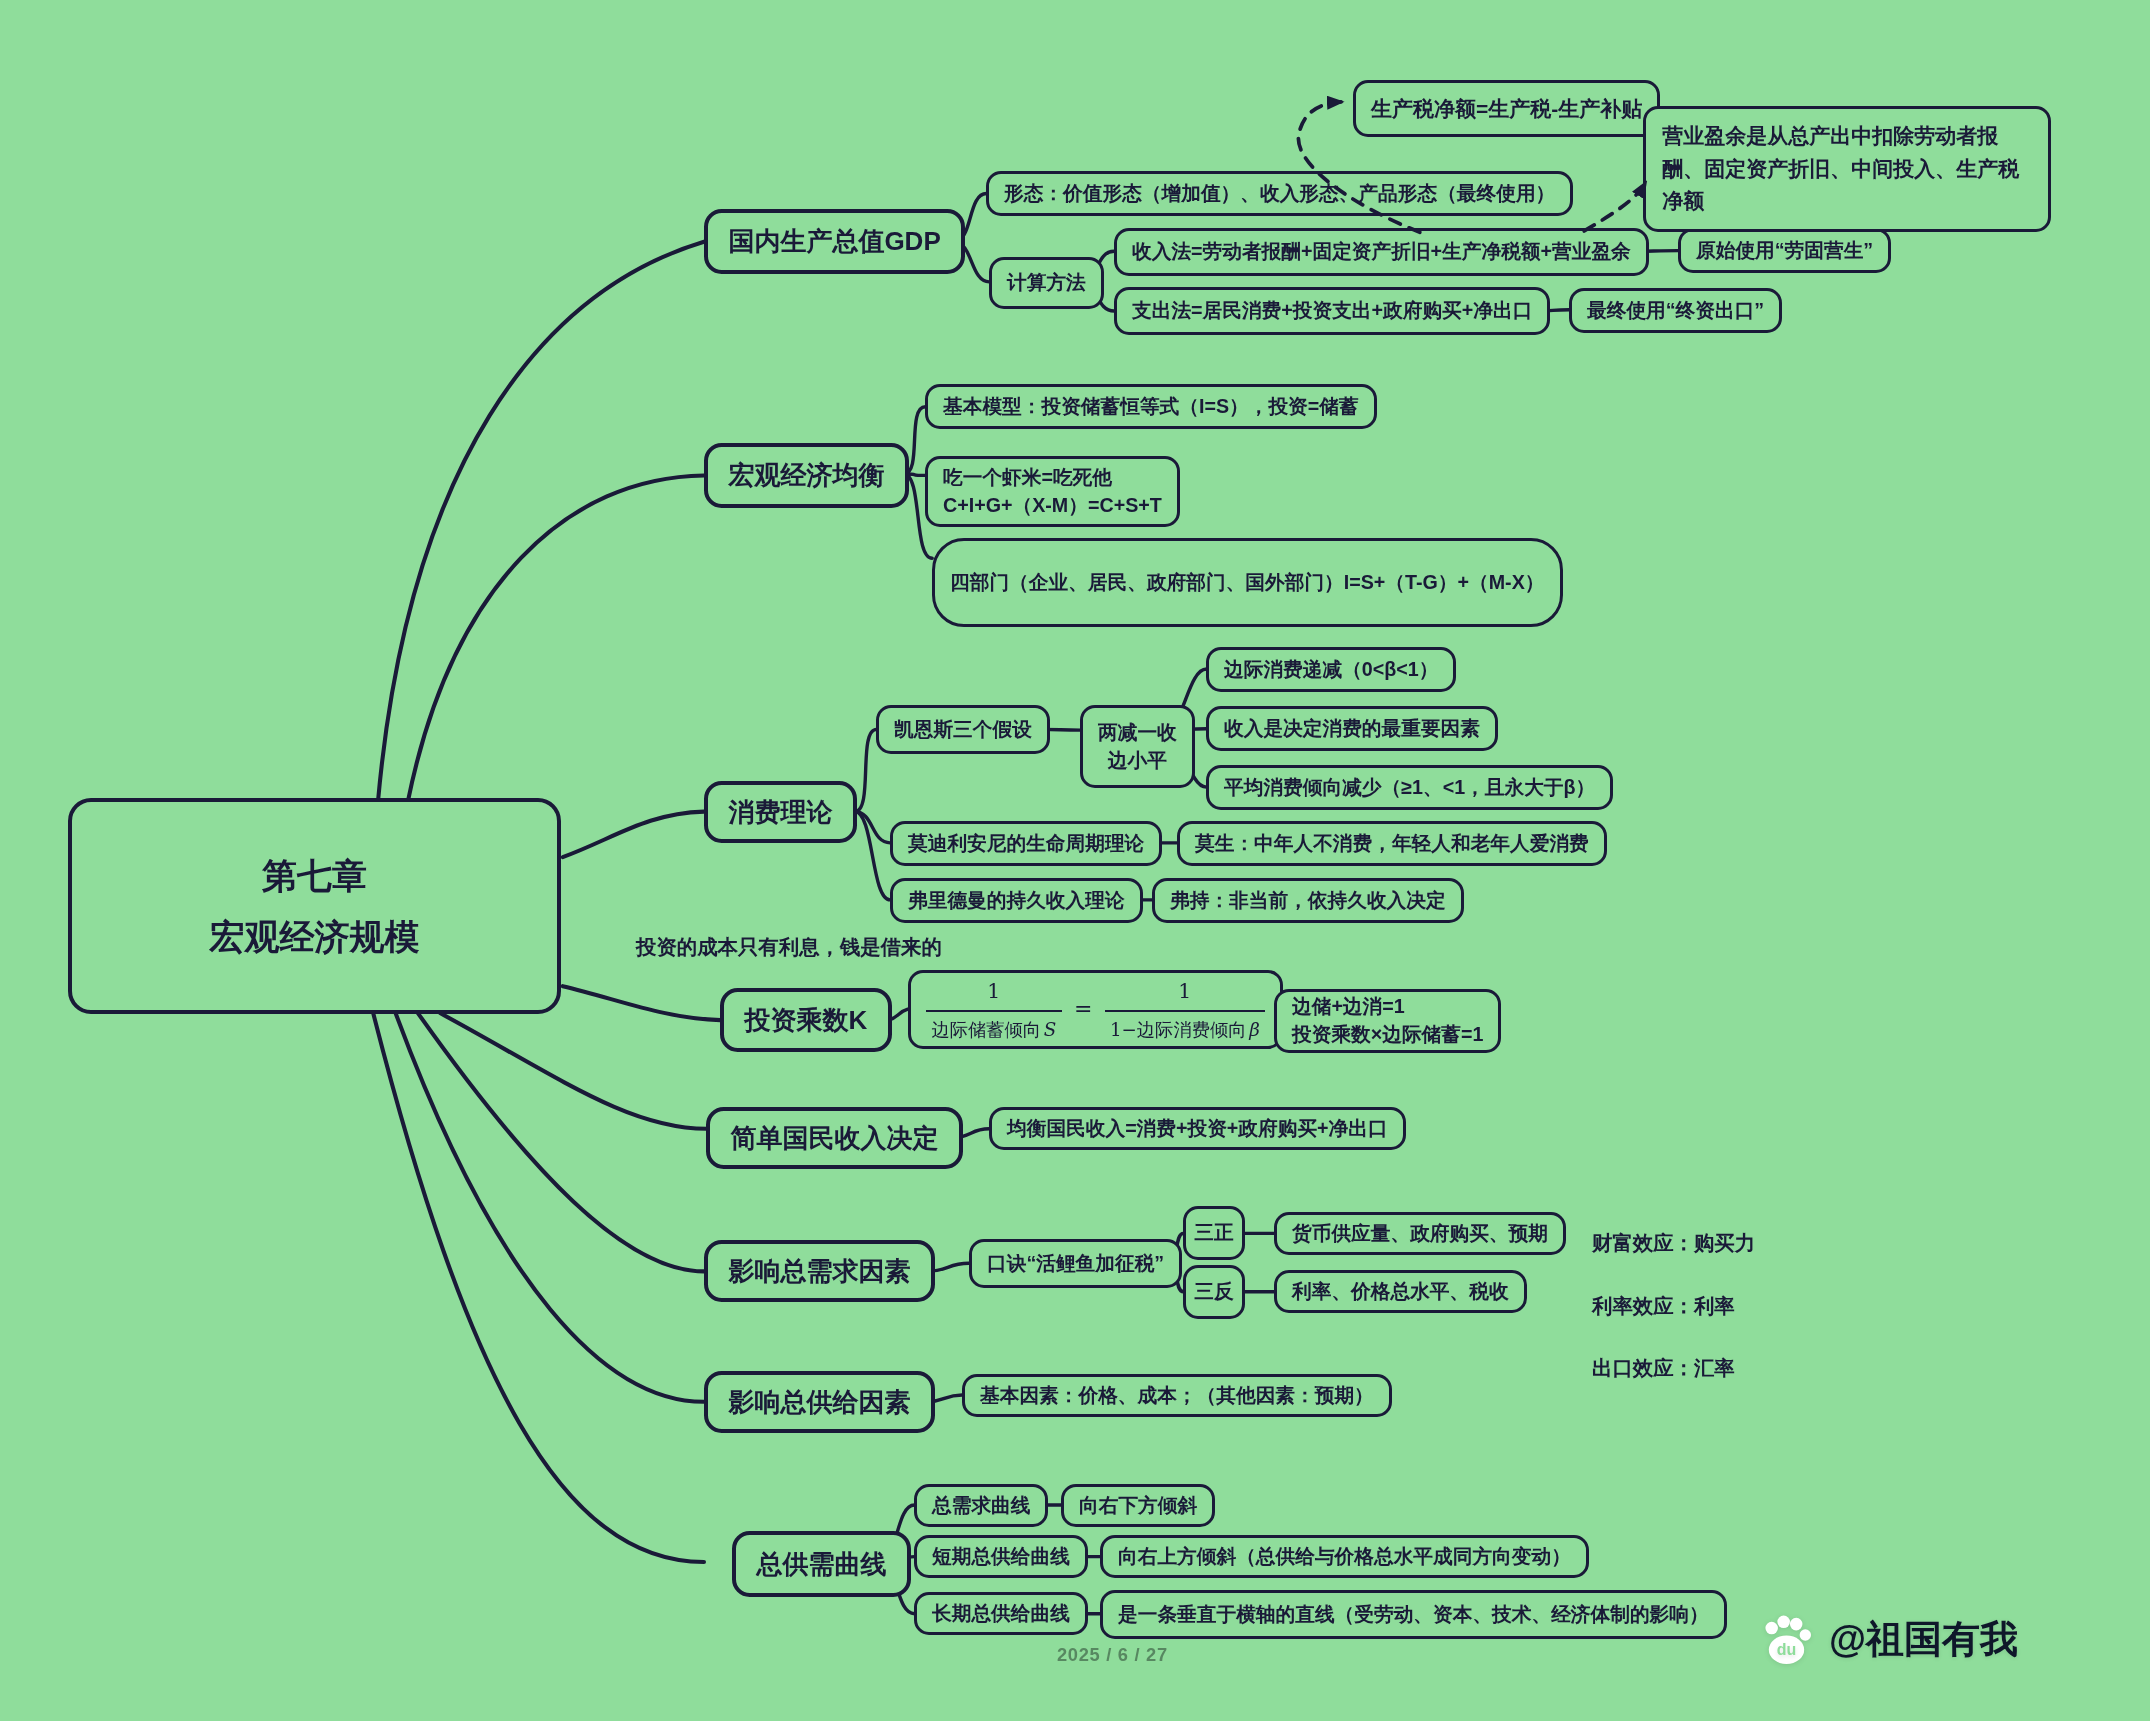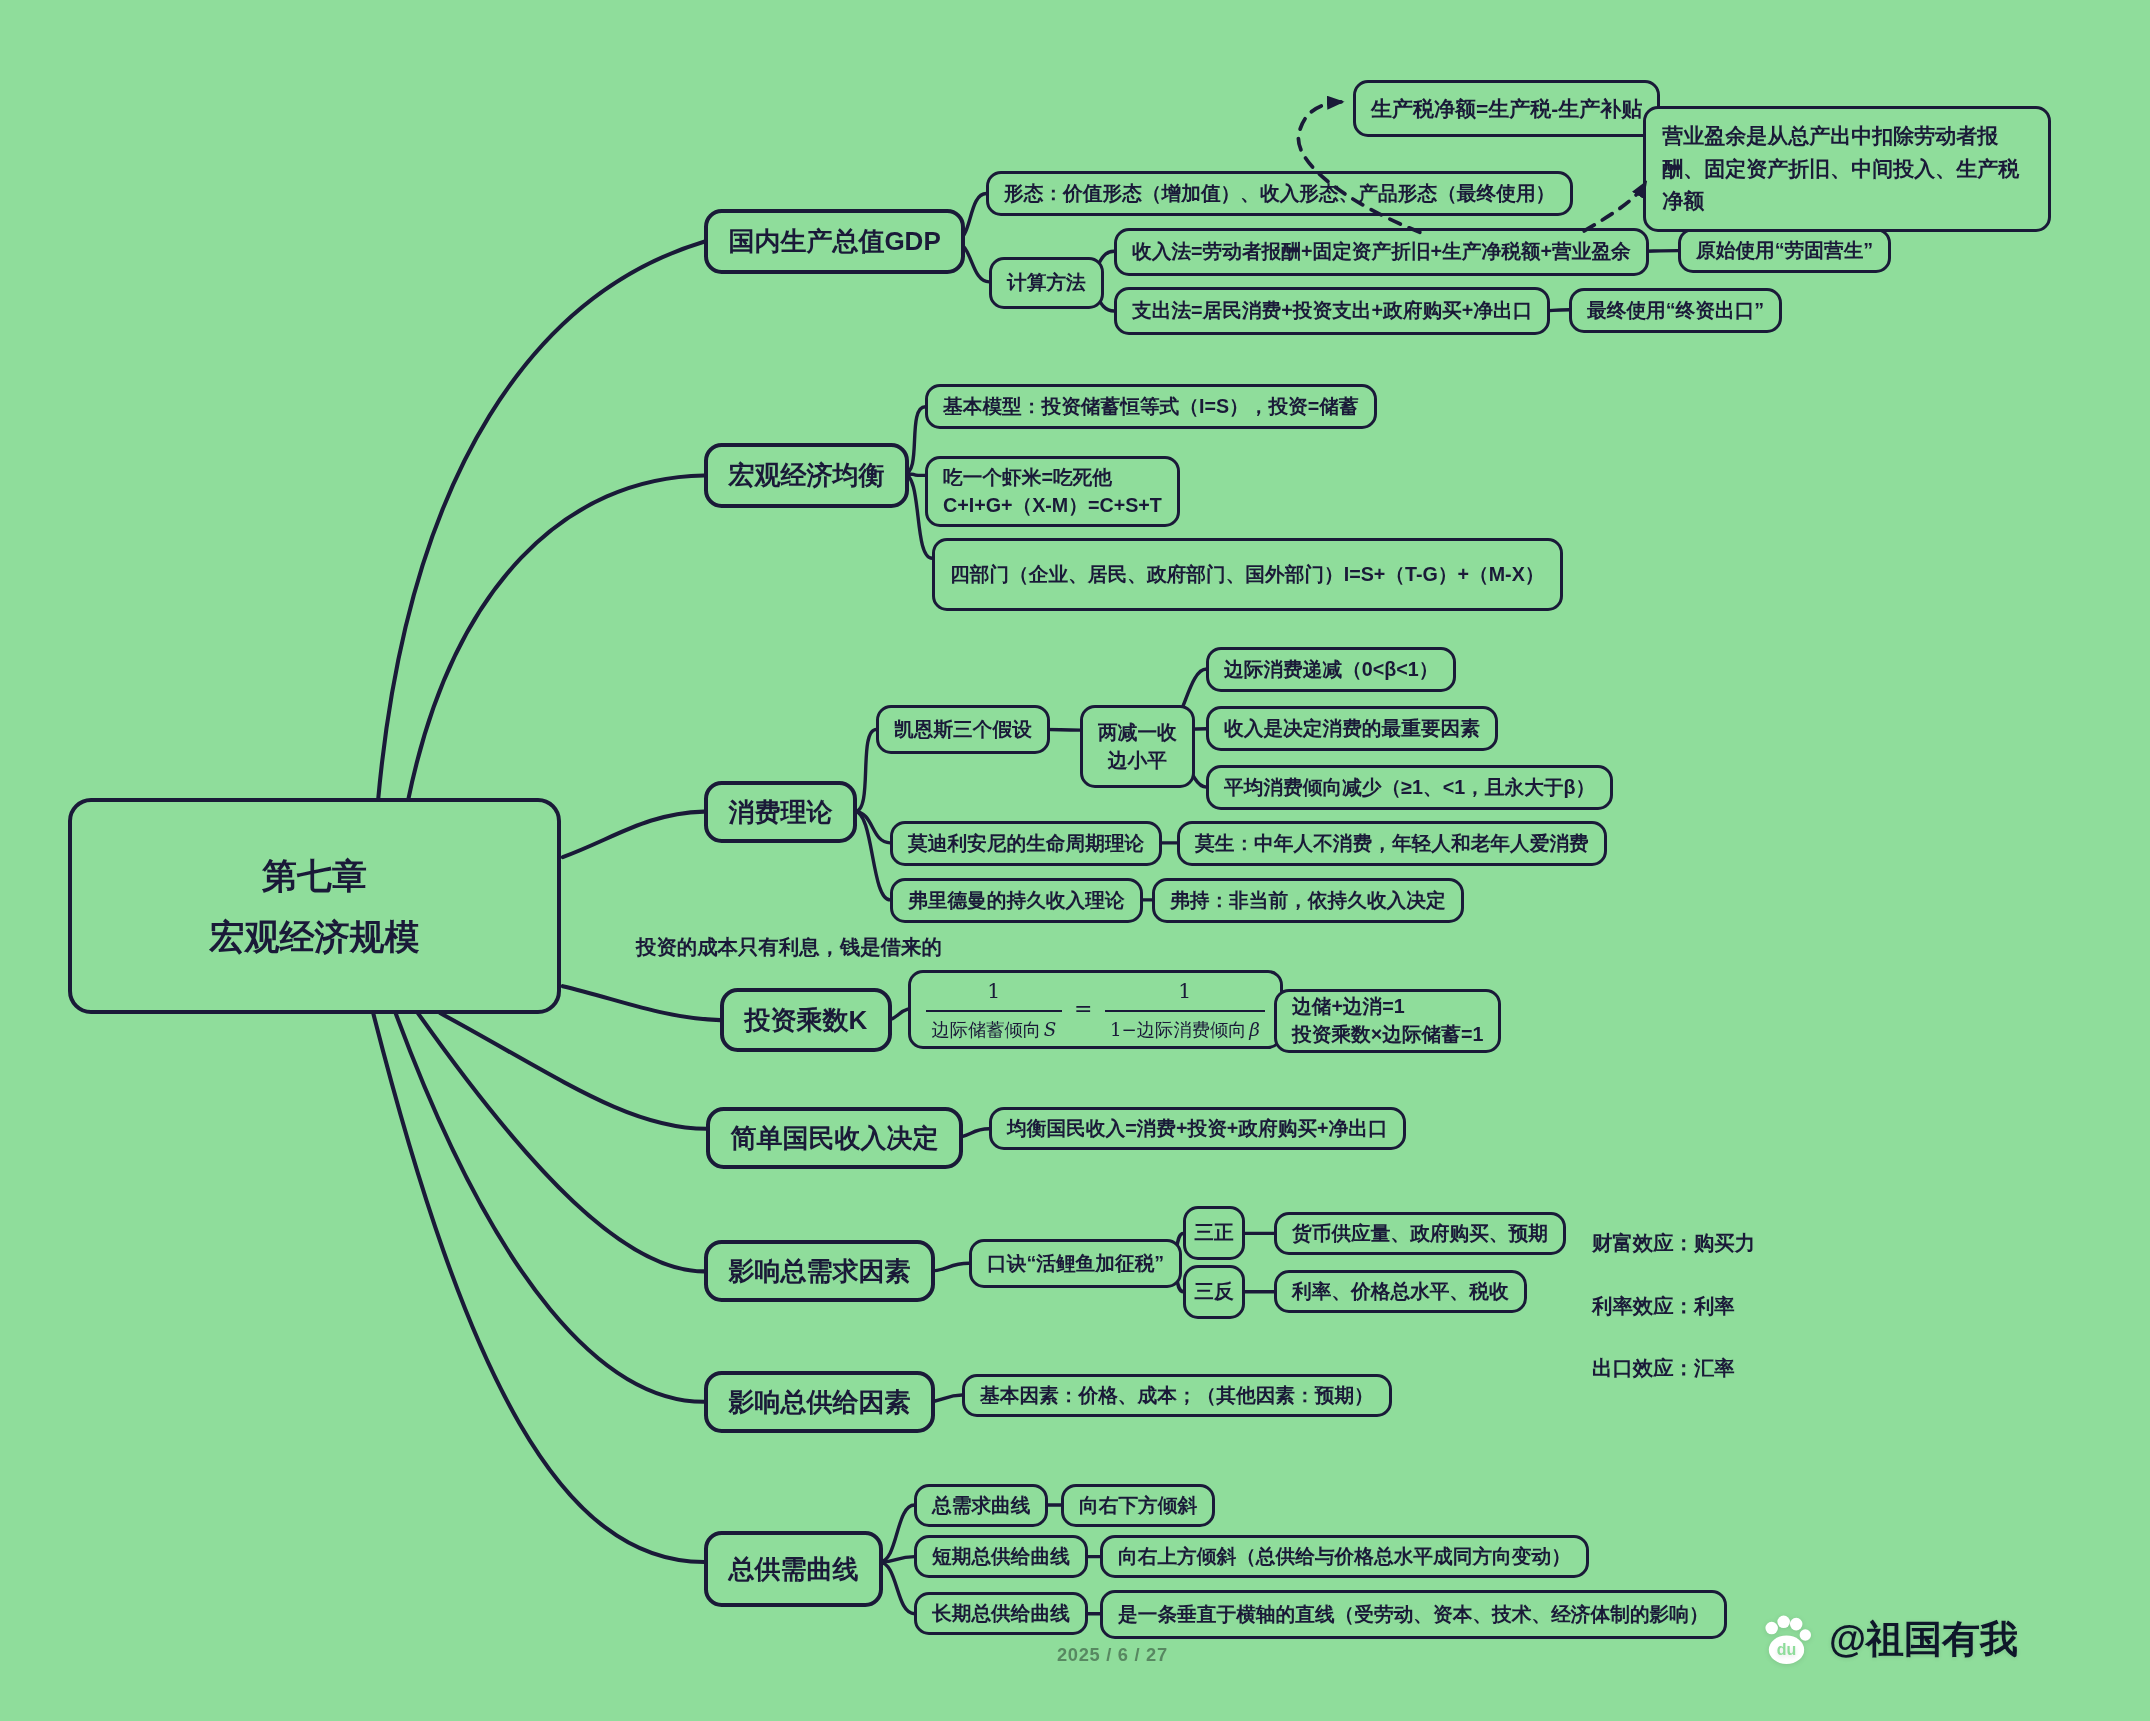--- a/index.html
+++ b/index.html
@@ -164,21 +164,21 @@
 <div class="box main" style="left:704px;top:443px;height:65px;">
     <span>宏观经济均衡</span>
   </div>
 <div class="box" style="left:925px;top:384px;height:45px;">
     <span>基本模型：投资储蓄恒等式（I=S），投资=储蓄</span>
   </div>
 <div class="box multiline" style="left:925px;top:440px;height:71px;">
   <span>吃一个虾米=吃死他</span>
   <span>C+I+G+（X-M）=C+S+T</span>
 </div>
-<div class="box multiline" style="left:932px;top:522px;height:73px;">
+<div class="box multiline" style="left:932px;top:522px;height:89px;border-radius:32px;">
   <span>四部门（企业、居民、政府部门、国外部门）I=S+（T-G）+（M-X）</span>
 </div>
 
 <div class="box main" style="left:704px;top:781px;height:62px;">
     <span>消费理论</span>
   </div>
 <div class="box" style="left:876px;top:705px;height:49px;">
     <span>凯恩斯三个假设</span>
   </div>
 <div class="box multiline centered" style="left:1080px;top:689px;height:83px;">
@@ -258,21 +258,21 @@
   <span style="display:block">出口效应：汇率</span>
 </div>
 
 <div class="box main" style="left:704px;top:1371px;height:62px;">
     <span>影响总供给因素</span>
   </div>
 <div class="box" style="left:962px;top:1374px;height:43px;">
     <span>基本因素：价格、成本；（其他因素：预期）</span>
   </div>
 
-<div class="box main" style="left:704px;top:1531px;height:76px;">
+<div class="box main" style="left:732px;top:1531px;height:66px;">
     <span>总供需曲线</span>
   </div>
 <div class="box" style="left:914px;top:1484px;height:43px;">
     <span>总需求曲线</span>
   </div>
 <div class="box" style="left:1061px;top:1484px;height:43px;">
     <span>向右下方倾斜</span>
   </div>
 <div class="box" style="left:914px;top:1535px;height:43px;">
     <span>短期总供给曲线</span>

